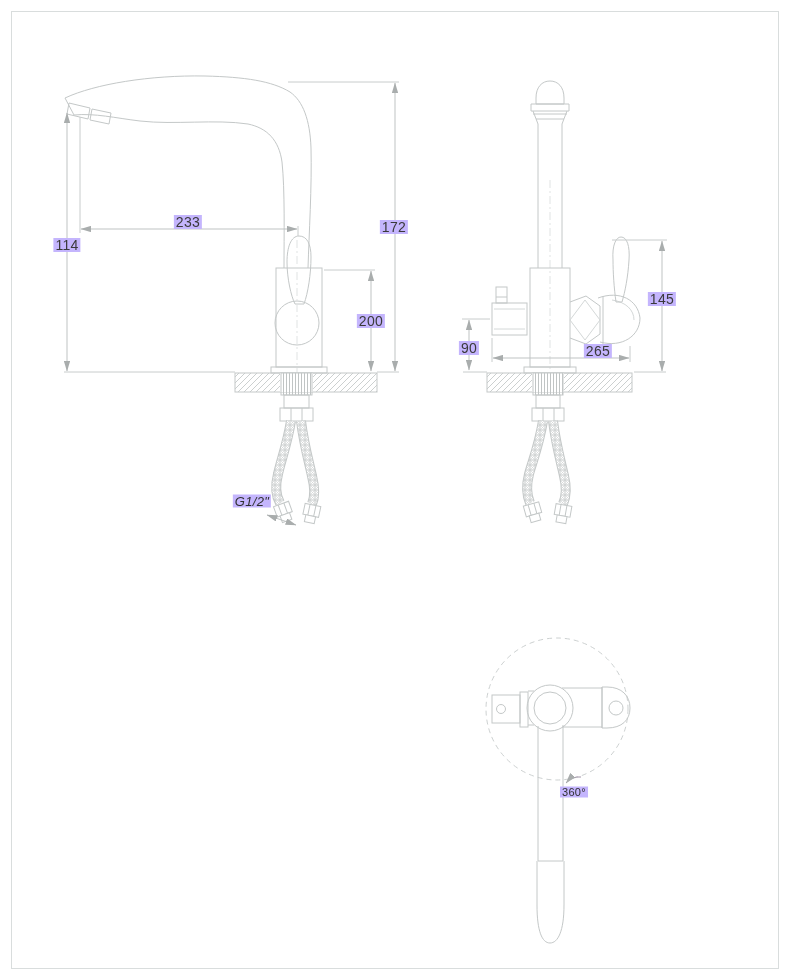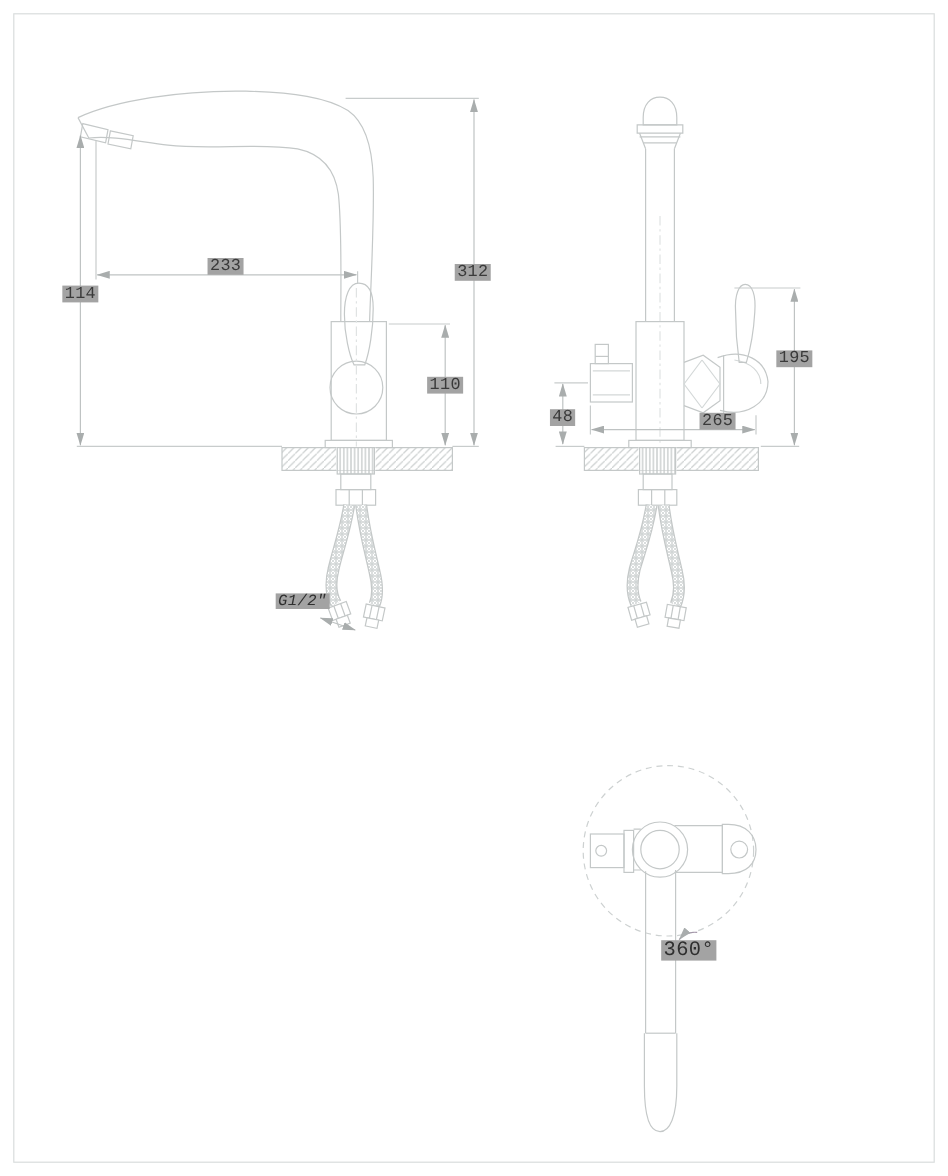--- a/index.html
+++ b/index.html
@@ -13,36 +13,35 @@
   .frame{
     position:absolute;
     inset:11px;
     border:1px solid #d9dddd;
     pointer-events:none;
   }
   svg{position:absolute;left:0;top:0;}
   .dim-label{
     position:absolute;
     transform:translate(-50%,-50%);
-    background:#a3a3a3;
+    background:#c4b5fd;
     padding:0 2px;
     font-size:14px;
     color:#3a3a3a;
     letter-spacing:0.3px;
     white-space:nowrap;
     line-height:1;
-    font-family:Liberation Mono, monospace;
   }
   .thread-label{
     font-size:13px;
     font-style:italic;
     color:#2f2f2f;
   }
   .angle-label{
-    font-size:17px;
+    font-size:11px;
     color:#2f2f2f;
   }
 </style>
 </head>
 <body>
 
 <div class="canvas">
   <div class="frame"></div>
 
   <svg width="790" height="980" viewBox="0 0 790 980" fill="none" stroke="#c4c8c8" stroke-width="1">
@@ -206,20 +205,20 @@
         <path d="M538,861 L563,861"></path>
         <path d="M537,861 L537,905 M564,861 L564,905"></path>
         <path d="M537,905 C537,931 542,943 550,943 C558,943 564,931 564,905"></path>
       </g>
       <path d="M566,783 Q572,776 581,777" stroke="#a295a8" marker-start="url(#arr)"></path>
     </g>
   </svg>
 
   <div class="dim-label" style="left:67px;top:245px">114</div>
   <div class="dim-label" style="left:188px;top:222px">233</div>
-  <div class="dim-label" style="left:394px;top:227px">312</div>
-  <div class="dim-label" style="left:371px;top:321px">110</div>
-  <div class="dim-label" style="left:469px;top:348px">48</div>
+  <div class="dim-label" style="left:394px;top:227px">172</div>
+  <div class="dim-label" style="left:371px;top:321px">200</div>
+  <div class="dim-label" style="left:469px;top:348px">90</div>
   <div class="dim-label" style="left:598px;top:351px">265</div>
-  <div class="dim-label" style="left:662px;top:299px">195</div>
+  <div class="dim-label" style="left:662px;top:299px">145</div>
   <div class="dim-label thread-label" style="left:252px;top:501px">G1/2"</div>
   <div class="dim-label angle-label" style="left:574px;top:792px">360°</div>
 </div>
 
 </body></html>

